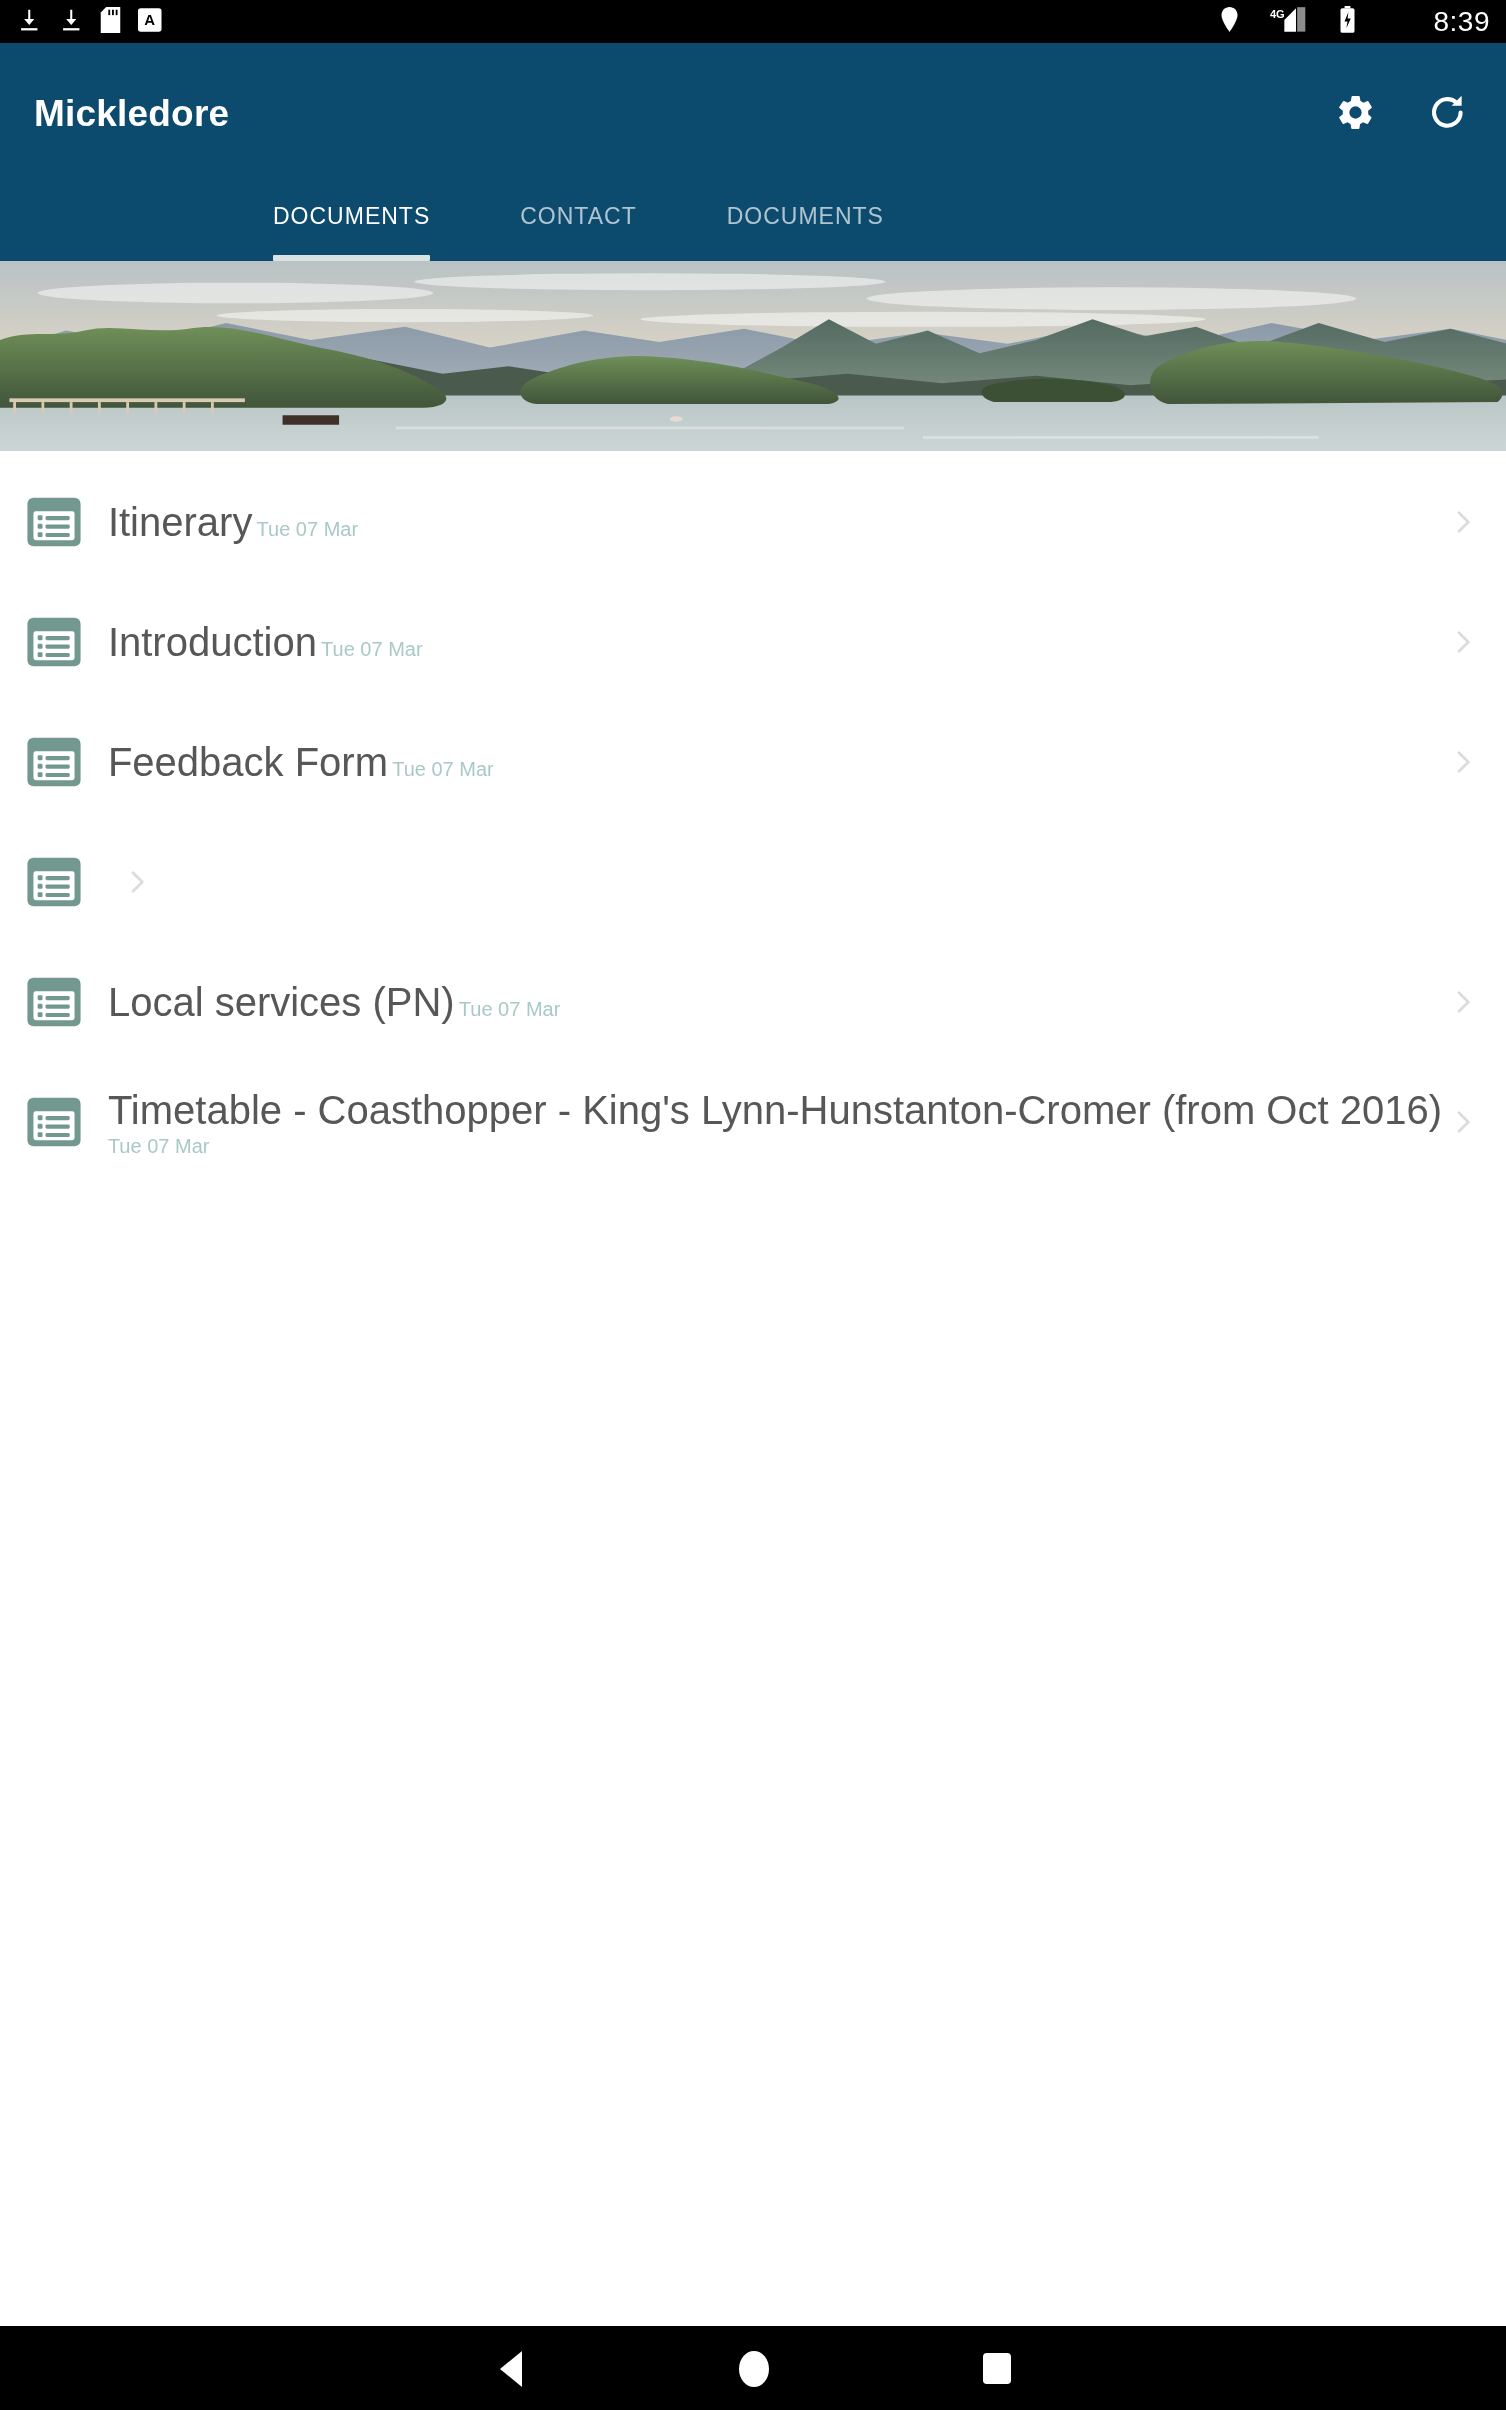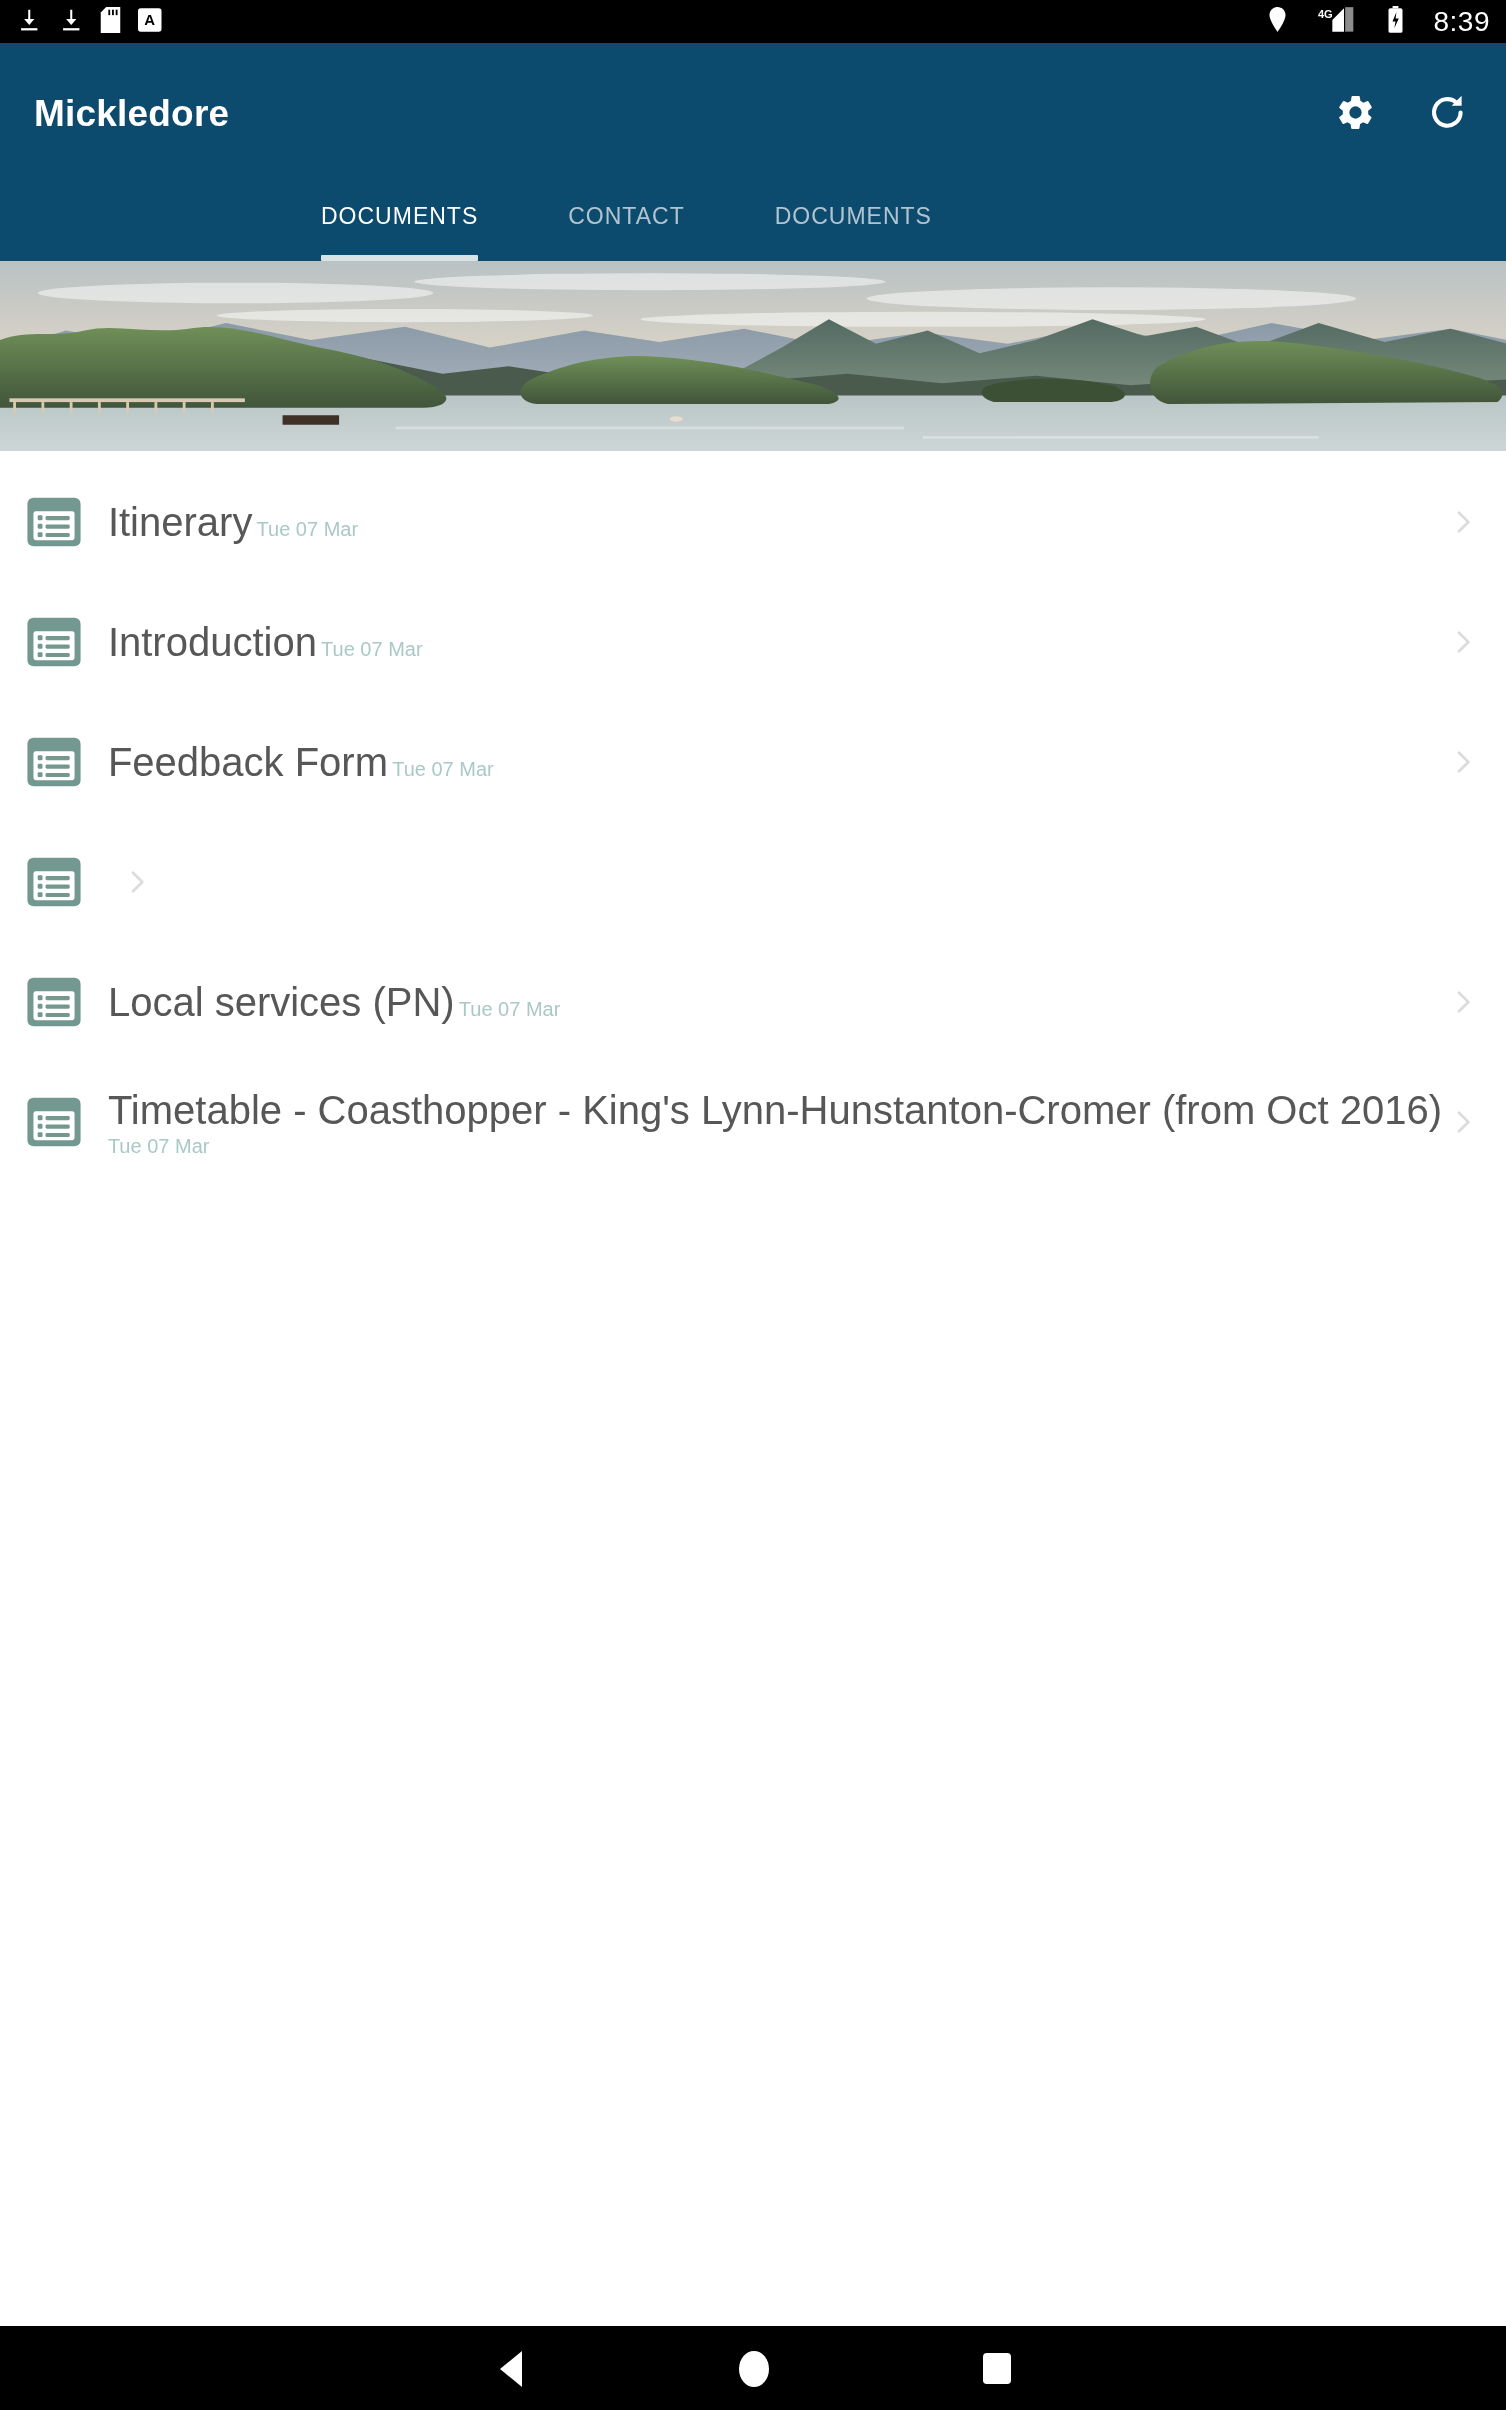--- a/index.html
+++ b/index.html
@@ -11,38 +11,38 @@
   }
   #screen { position:relative; width:1507px; height:2411px; background:#fff; }
 
   
   .statusbar{
     height:43px; background:#000; display:flex; align-items:center;
     padding:0 17px; color:#fff;
   }
   .sb-left{ display:flex; align-items:center; gap:17px; }
   .sb-right{ margin-left:auto; display:flex; align-items:center; gap:29px; }
-  .sb-time{ font-size:28px; letter-spacing:0.5px; font-weight:400; }
+  .sb-time{ font-size:28px; letter-spacing:0.5px; font-weight:400;margin-left:48px; }
   .sb-ico{ display:block; }
 
   
   .appbar{ background:#0c4a6e; height:218px; position:relative; }
   .appbar-top{
     height:141px; display:flex; align-items:center; padding:0 34px;
   }
   .app-title{
     color:#fff; font-size:37px; font-weight:700; letter-spacing:0.2px;
   }
   .appbar-actions{ margin-left:auto; display:flex; align-items:center; gap:41px; }
   .act-btn{ width:51px; height:51px; display:flex; align-items:center; justify-content:center; }
 
   
   .tabs{
     display:flex; align-items:flex-start; height:77px;
-    padding-left:273px; gap:16px;margin-left:48px;
+    padding-left:273px; gap:16px;
   }
   .tab{
     position:relative; height:77px; display:flex; align-items:center;
     justify-content:center; padding:0 0 13px 0;
   }
   .tab-label{
     font-size:23px; font-weight:500; letter-spacing:1px;
     color:rgba(255,255,255,.68); white-space:nowrap;
   }
   .tab.active .tab-label{ color:#ffffff; }

